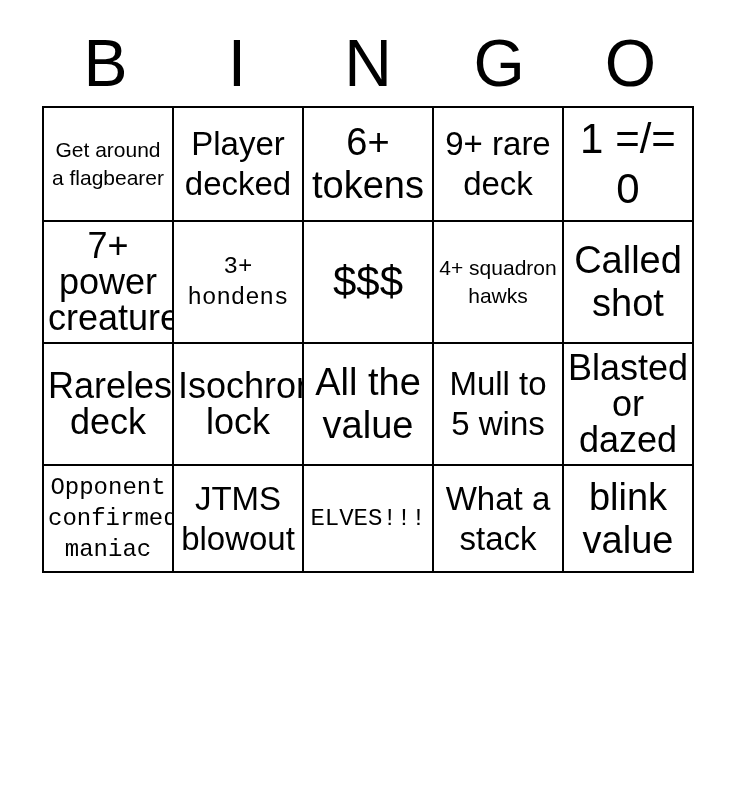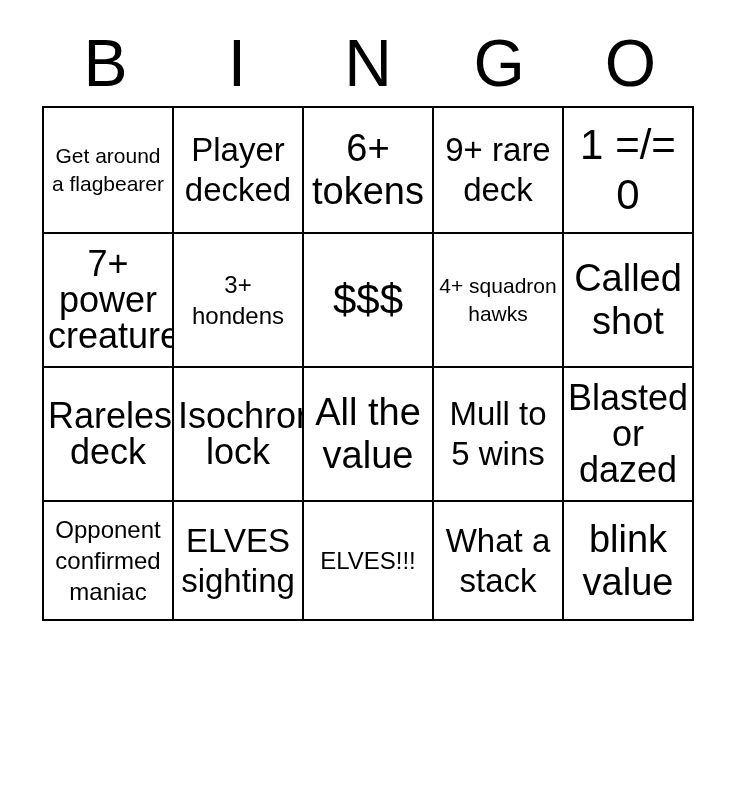--- a/index.html
+++ b/index.html
@@ -41,27 +41,27 @@
     margin: 6px auto 0 auto;
     border-collapse: collapse;
     table-layout: fixed;
   }
   .grid td {
     border: 2px solid #000000;
     width: 20%;
     height: 94px;
     text-align: center;
     vertical-align: middle;
-    padding: 12px 4px;
+    padding: 6px 4px;
     box-sizing: border-box;
     overflow: hidden;
   }
   .t-xxs { font-size: 19px; line-height: 25px; }
   .t-xs  { font-size: 21px; line-height: 28px; }
-  .t-sm  { font-size: 24px; line-height: 31px; }
+  .t-sm  { font-size: 24px; line-height: 31px; font-family: Liberation Mono, monospace; }
   .t-md  { font-size: 36px; line-height: 36px; }
   .t-lg  { font-size: 33px; line-height: 40px; }
   .t-xl  { font-size: 38px; line-height: 43px; }
   .t-xxl { font-size: 42px; line-height: 50px; margin-top: 10px; }
 </style>
 </head>
 <body>
 
 <div class="card">
 
@@ -91,21 +91,21 @@
     </tr>
     <tr>
       <td class="t-md">Rareless deck</td>
       <td class="t-md">Isochron lock</td>
       <td class="t-xl">All the value</td>
       <td class="t-lg">Mull to 5 wins</td>
       <td class="t-md">Blasted or dazed</td>
     </tr>
     <tr>
       <td class="t-sm">Opponent confirmed maniac</td>
-      <td class="t-lg">ELVES sighting</td>
+      <td class="t-lg">JTMS blowout</td>
       <td class="t-sm">ELVES!!!</td>
       <td class="t-lg">What a stack</td>
       <td class="t-xl">blink value</td>
     </tr>
   </tbody>
     </table>
 
 </div>
 
 </body></html>

